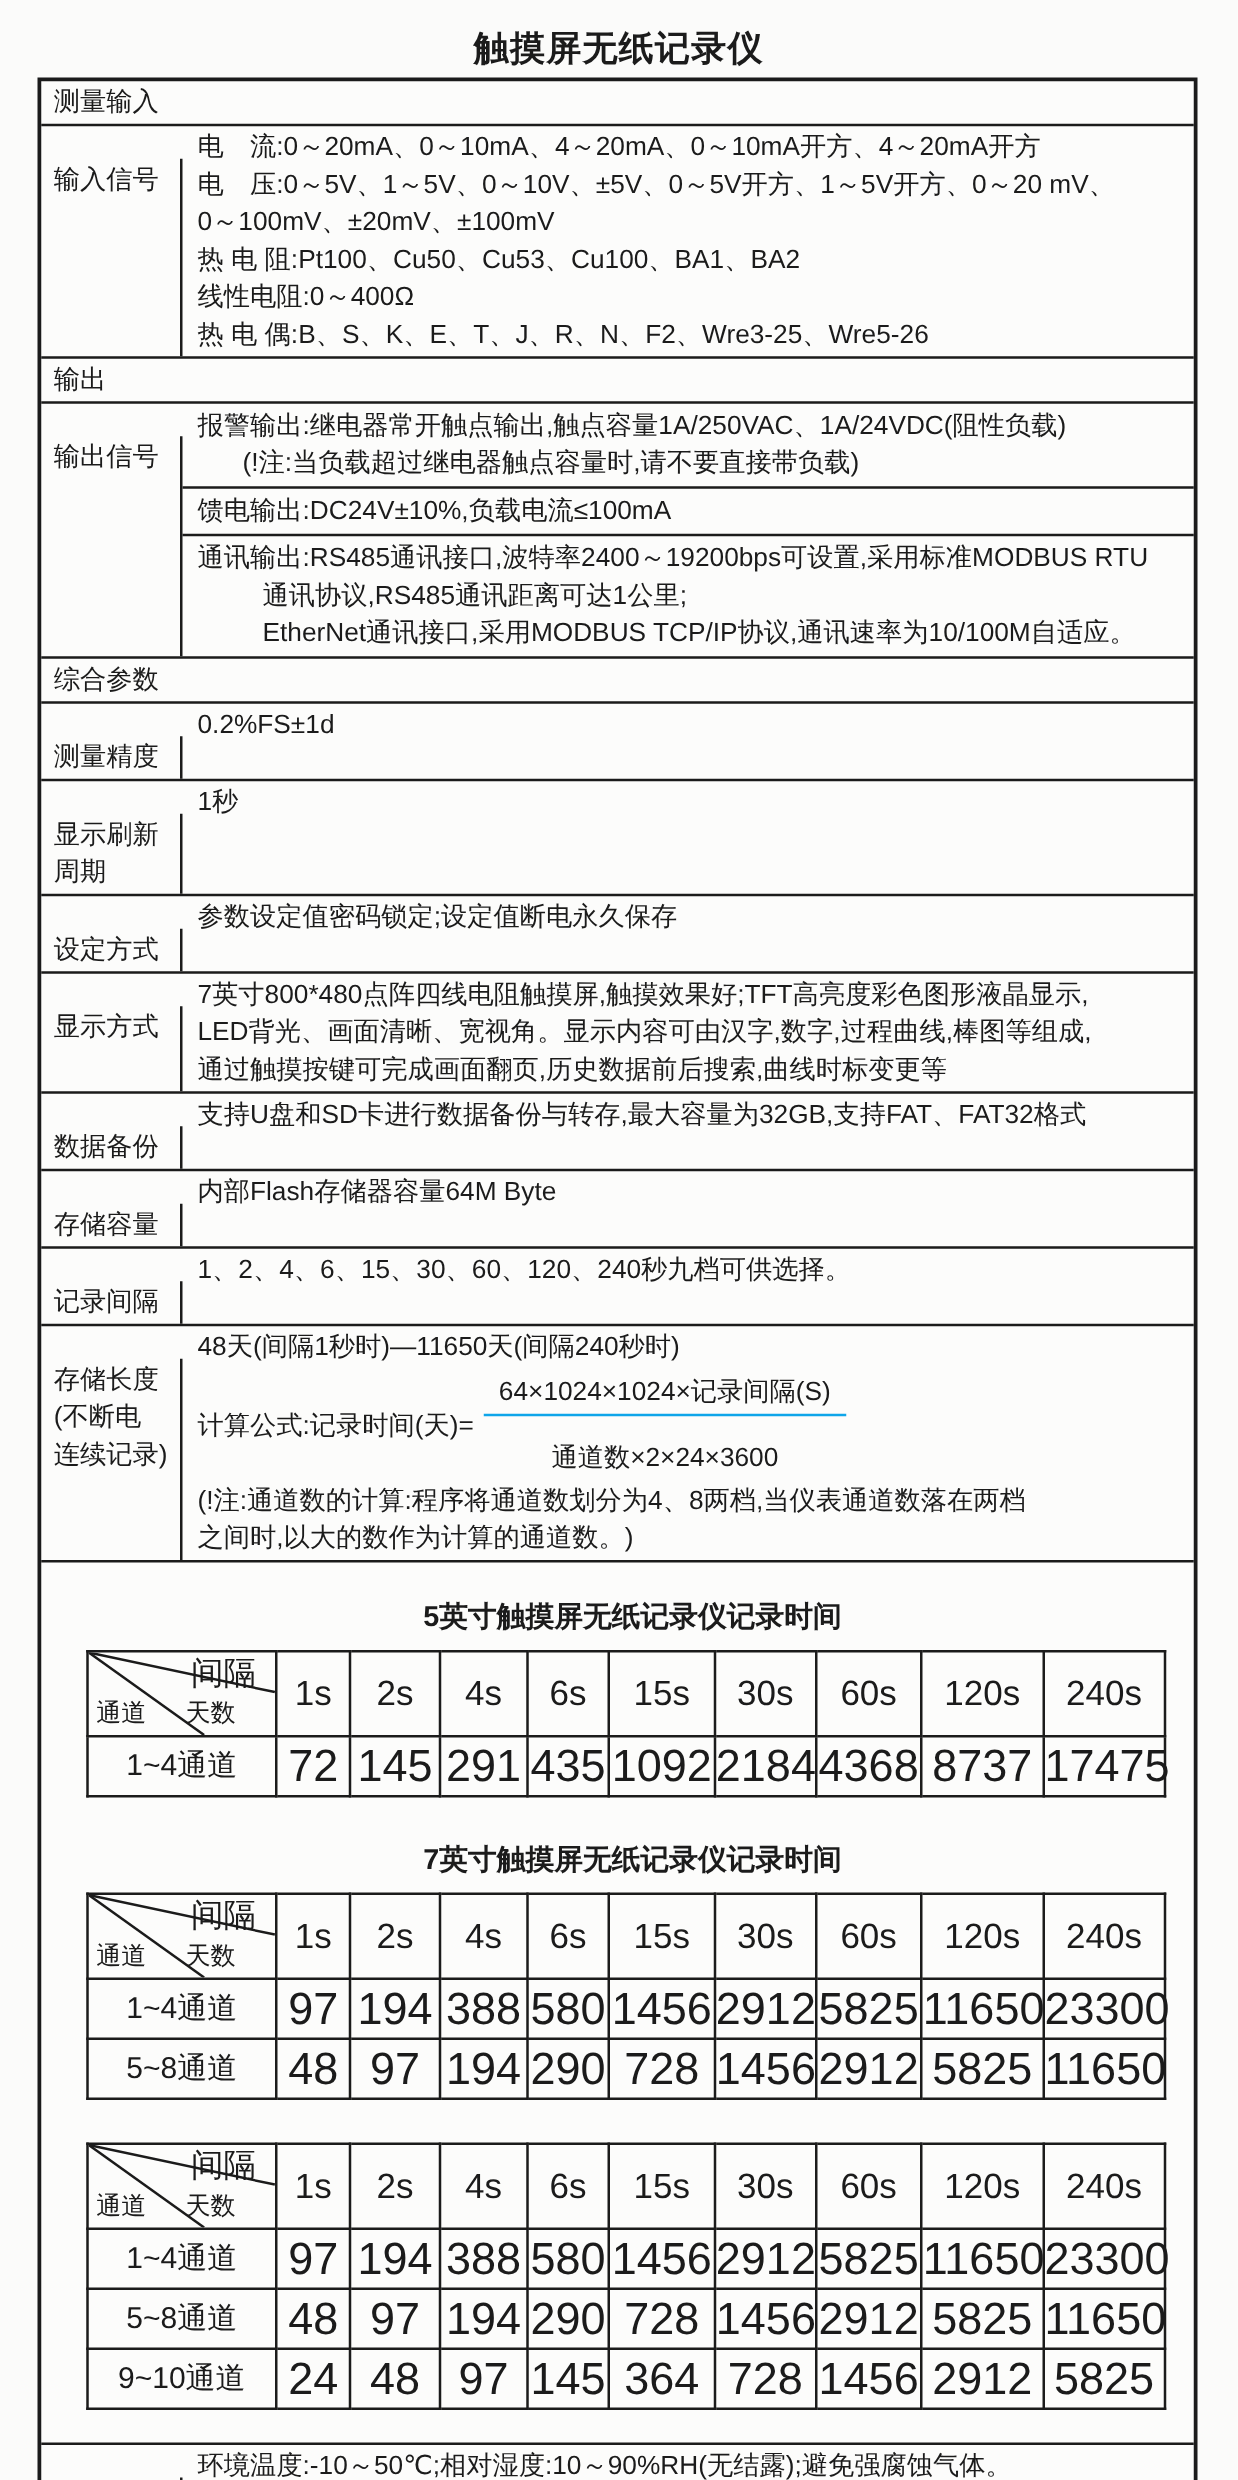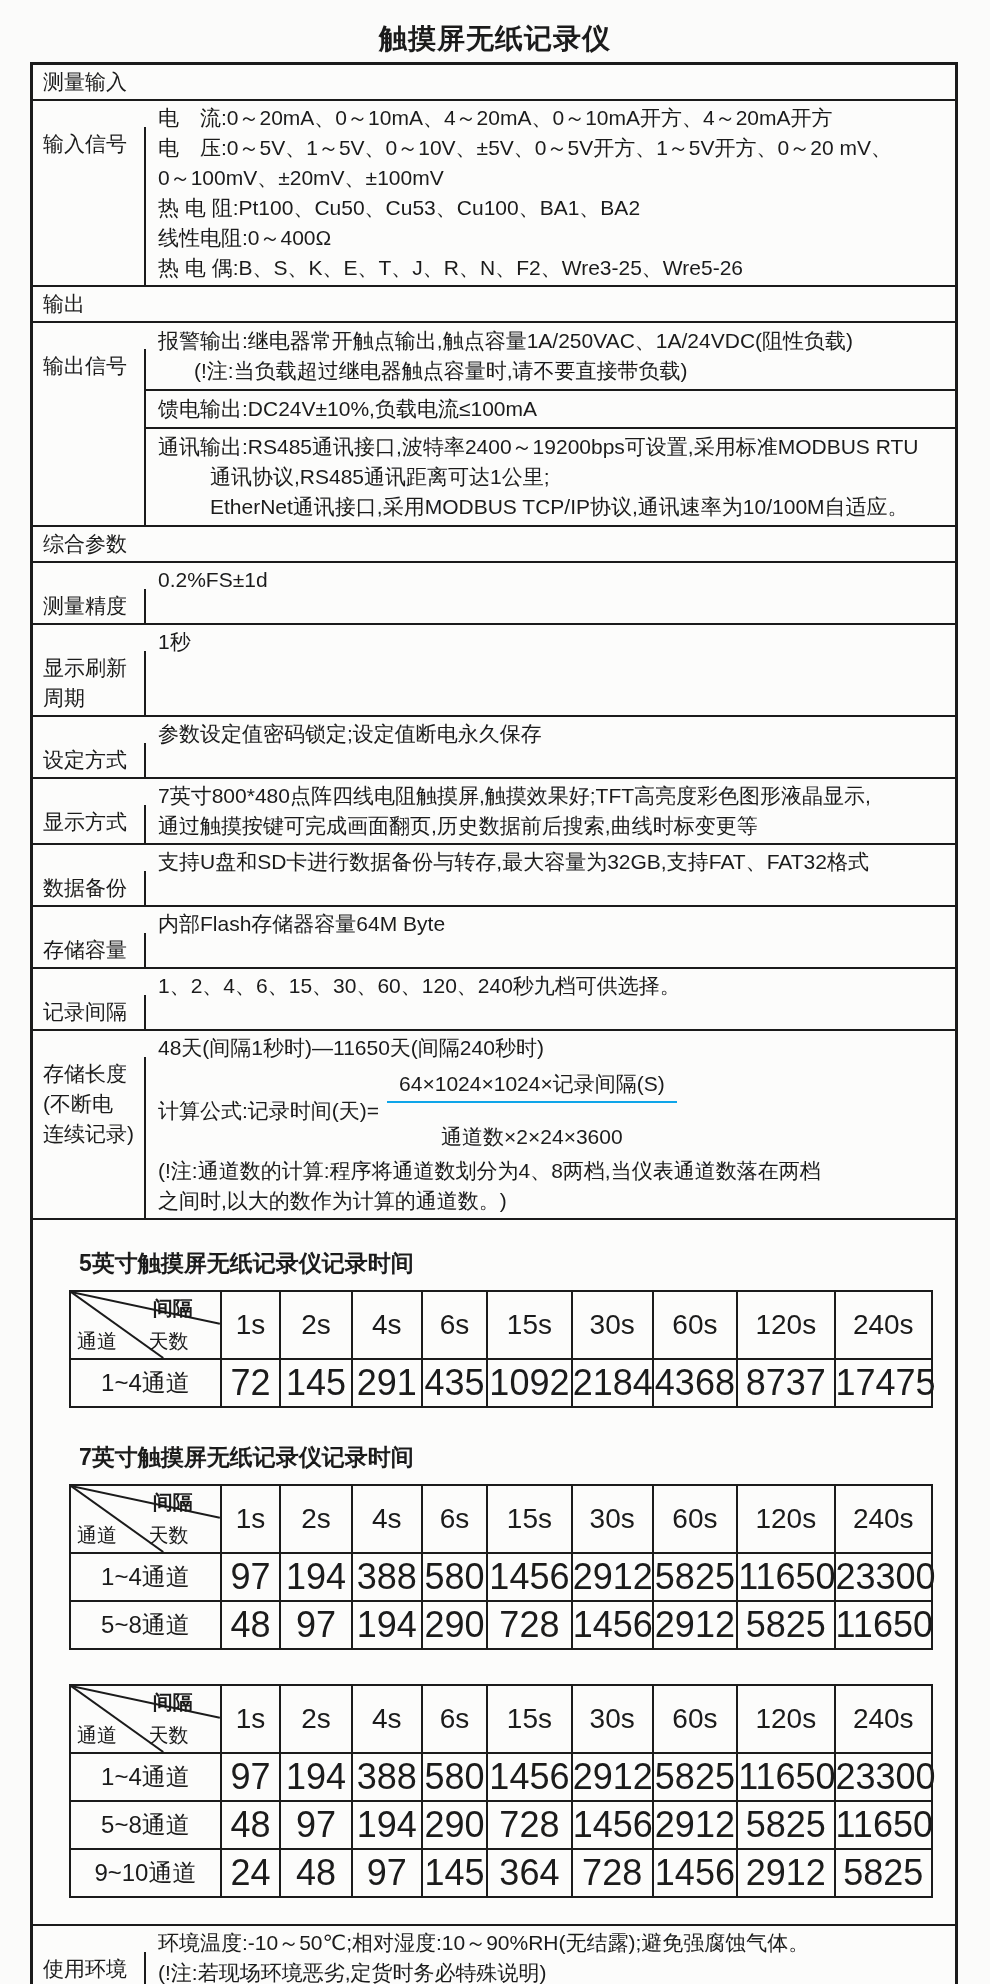--- a/index.html
+++ b/index.html
@@ -38,30 +38,30 @@
   .sub + .sub{border-top:2px solid #1b1b1b;}
   
   .formula{display:flex;align-items:center;margin:6px 0 4px 0;}
   .frac{display:inline-flex;flex-direction:column;text-align:center;margin-left:8px;}
   .frac .num{padding:0 12px 2px 12px;border-bottom:2px solid #0ea5e9;}
   .frac .den{padding-top:19px;}
   
   .tables-cell{border-bottom:2px solid #1b1b1b;padding:2px 22px 26px 36px;}
   .rt-block{margin-top:34px;}
   .rt-block:first-child{margin-top:26px;}
-  .rt-title{font-size:23px;font-weight:bold;margin:0 0 12px 10px;line-height:30px;}
+  .rt-title{font-size:23px;font-weight:bold;margin:0 0 12px 10px;line-height:30px;text-align:center;}
   table.rtab{width:100%;border-collapse:collapse;table-layout:fixed;}
   table.rtab td{border:2px solid #1b1b1b;text-align:center;padding:0;}
   td.hint{font-size:28px;height:68px;margin-left:20px;}
   td.rval{font-size:36px;height:48px;}
   td.rlab{font-size:24px;text-align:left;padding-left:8px;}
   td.corner{position:relative;}
   .diag{position:absolute;left:0;top:0;width:100%;height:100%;}
   .diag line{stroke:#1b1b1b;stroke-width:2;vector-effect:non-scaling-stroke;}
-  .c-int{position:absolute;top:4px;left:55%;font-size:20px;line-height:24px;font-weight:bold;}
+  .c-int{position:absolute;top:4px;left:55%;font-size:26px;line-height:24px;}
   .c-days{position:absolute;top:56%;left:52%;font-size:20px;line-height:24px;}
   .c-ch{position:absolute;bottom:5px;left:6px;font-size:20px;line-height:24px;}
 </style>
 </head>
 <body>
 
 <div class="page-title">触摸屏无纸记录仪</div>
 
 <div class="frame">
 
@@ -116,20 +116,21 @@
 
   <div class="row">
     <div class="lab">设定方式</div>
     <div class="con">参数设定值密码锁定;设定值断电永久保存</div>
   </div>
 
   <div class="row">
     <div class="lab">显示方式</div>
     <div class="con">
       <span class="line">7英寸800*480点阵四线电阻触摸屏,触摸效果好;TFT高亮度彩色图形液晶显示,</span>
+      <span class="line">LED背光、画面清晰、宽视角。显示内容可由汉字,数字,过程曲线,棒图等组成,</span>
       <span class="line">通过触摸按键可完成画面翻页,历史数据前后搜索,曲线时标变更等</span>
     </div>
   </div>
 
   <div class="row">
     <div class="lab">数据备份</div>
     <div class="con">支持U盘和SD卡进行数据备份与转存,最大容量为32GB,支持FAT、FAT32格式</div>
   </div>
 
   <div class="row">

